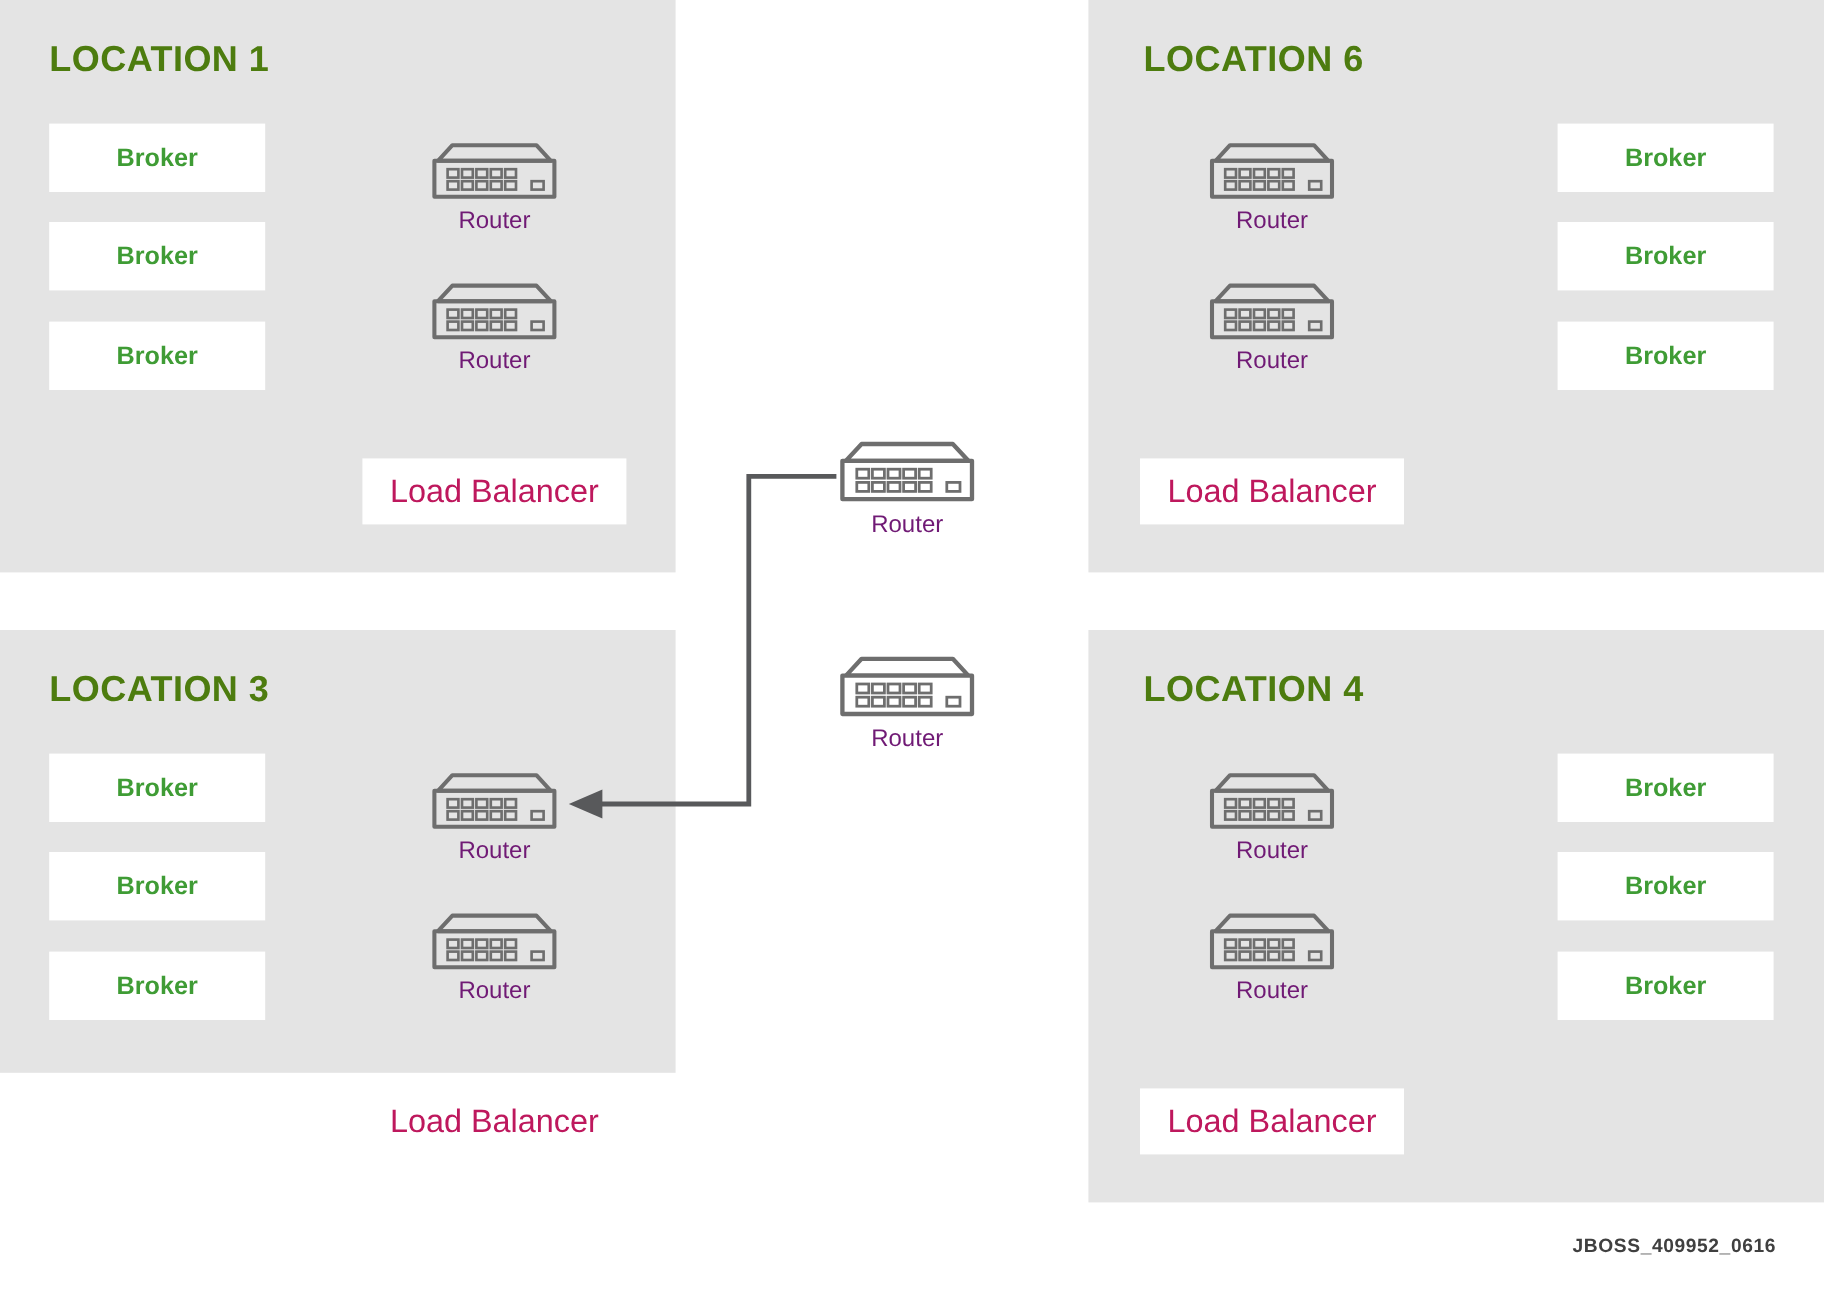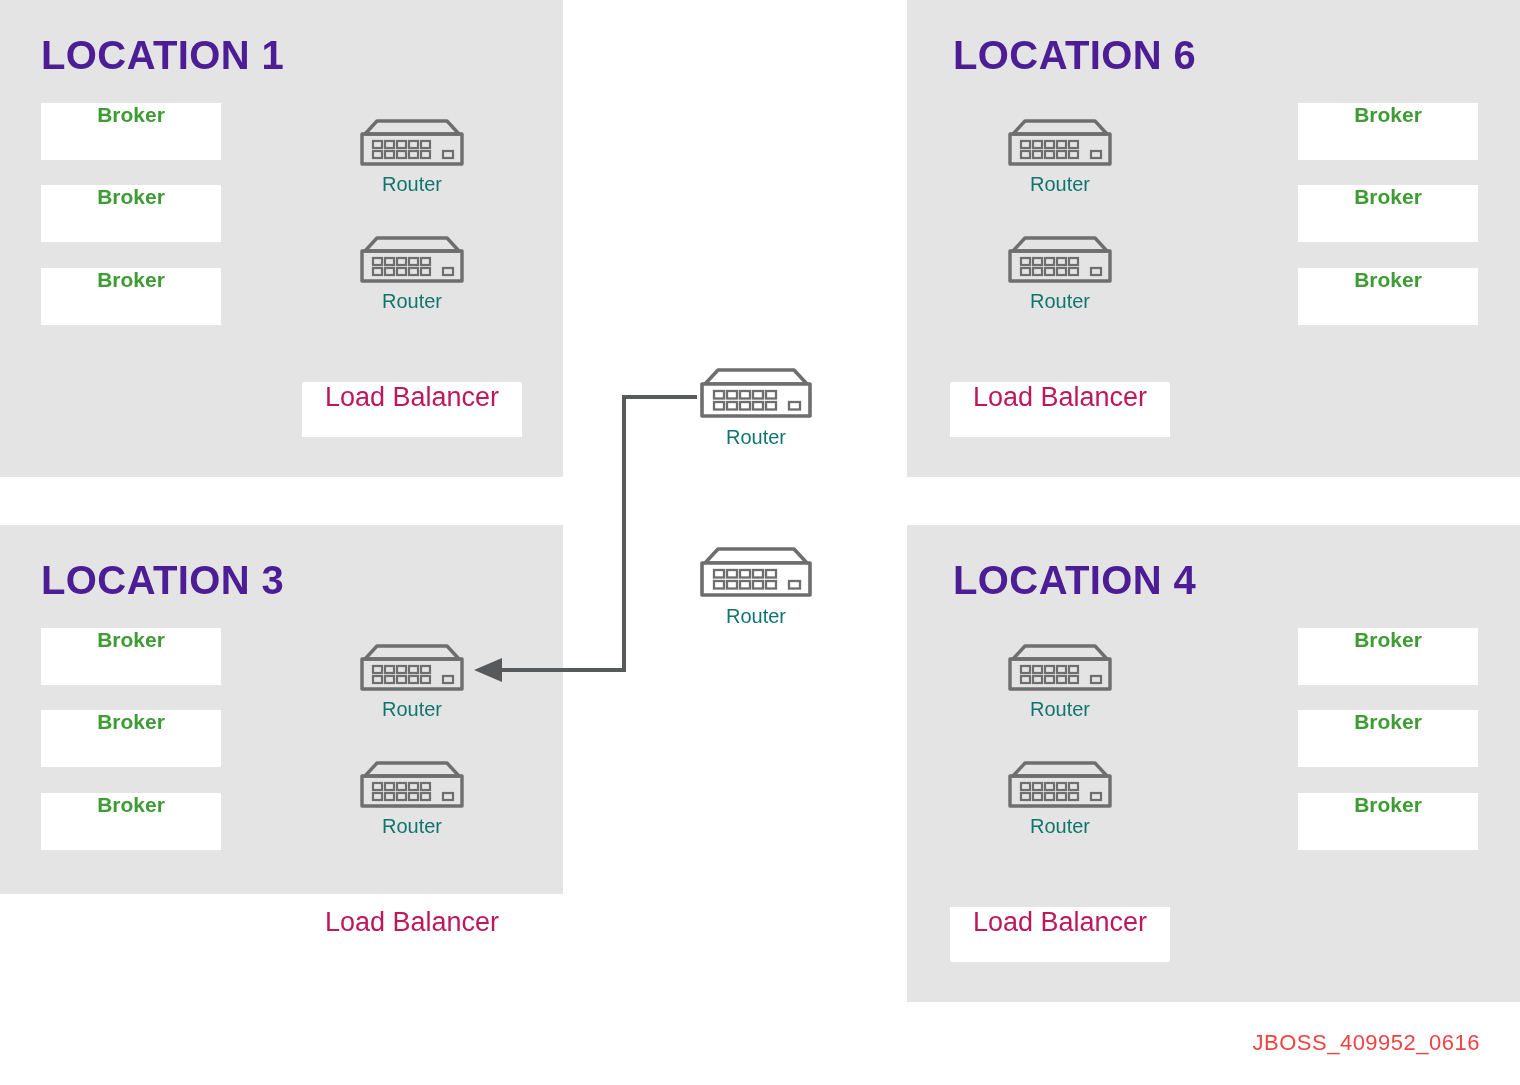--- a/index.html
+++ b/index.html
@@ -23,34 +23,35 @@
     position: absolute;
     background: #e4e4e4;
   }
   #panel-1 { left: 0px;   top: 0px;   width: 563px; height: 477px; }
   #panel-2 { left: 907px; top: 0px;   width: 613px; height: 477px; }
   #panel-3 { left: 0px;   top: 525px; width: 563px; height: 369px; }
   #panel-4 { left: 907px; top: 525px; width: 613px; height: 477px; }
 
   .panel-title {
     position: absolute;
-    font-size: 40px;
+    font-size: 30px;
     font-weight: bold;
-    color: #4c1d95;
+    color: #4d7c0f;
     letter-spacing: 0.4px;
     white-space: nowrap;
   }
   .panel-title.left-title  { left: 41px; top: 33px; }
   .panel-title.right-title { left: 46px; top: 33px; }
 
   
   .box {
     position: absolute;
     background: #ffffff;
     display: flex;
+    align-items: center;
     justify-content: center;
     box-sizing: border-box;
   }
   .box-broker {
     width: 180px;
     height: 57px;
     font-size: 21px;
     font-weight: bold;
     color: #3f9c35;
   }
@@ -68,21 +69,21 @@
   }
   .router-icon {
     display: block;
     width: 114px;
     height: 52px;
   }
   .router-label {
     display: block;
     text-align: center;
     font-size: 20px;
-    color: #0f766e;
+    color: #701a75;
     margin-top: 4px;
     white-space: nowrap;
   }
 
   
   .router-center { position: absolute; width: 124px; }
   .router-center .router-icon { width: 124px; height: 56px; }
 
   
   #connector {
@@ -92,24 +93,25 @@
     width: 1520px;
     height: 1085px;
     pointer-events: none;
   }
 
   
   #footer-code {
     position: absolute;
     right: 40px;
     top: 1030px;
-    font-size: 22px;
-    color: #ef4444;
+    font-size: 16px;
+    color: #404040;
     letter-spacing: 0.5px;
     white-space: nowrap;
+    font-weight: bold;
   }
 </style>
 </head>
 <body>
 
 <div id="canvas">
 
   <div class="panel" id="panel-1">
     <div class="panel-title left-title">LOCATION 1</div>
 

